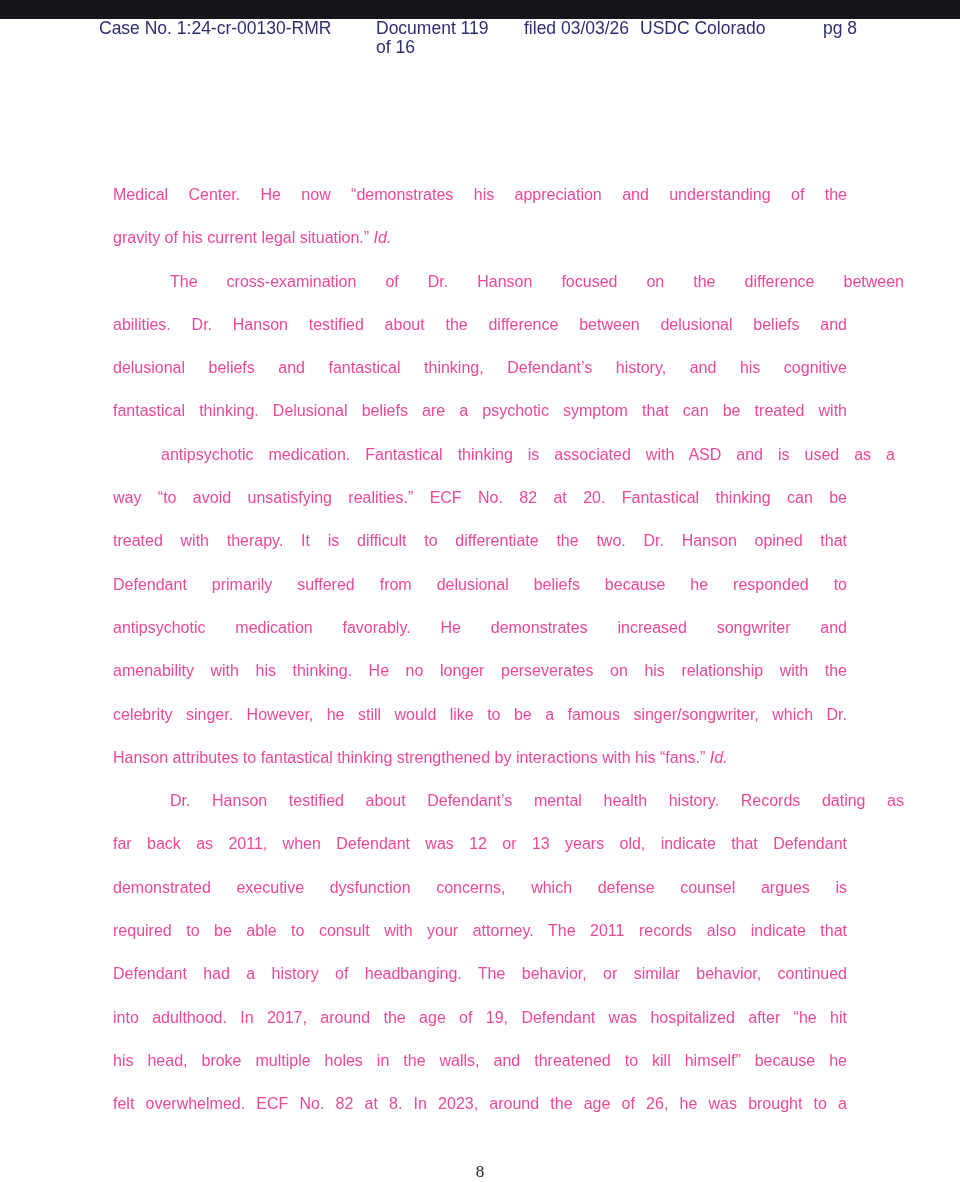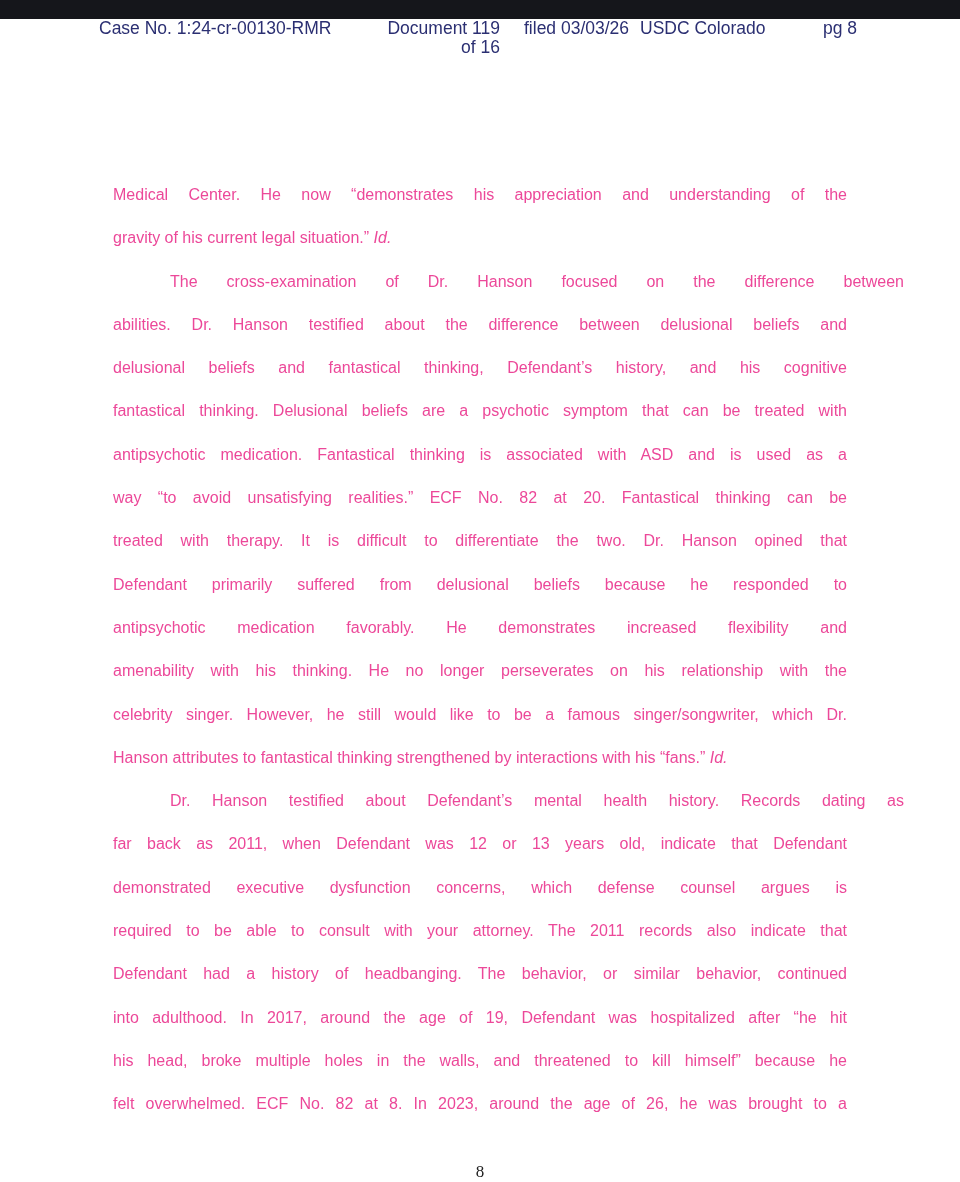--- a/index.html
+++ b/index.html
@@ -11,21 +11,21 @@
   .topbar {
     position: absolute; left: 0; top: 0; width: 960px; height: 19px;
     background: #15161b;
   }
   .header {
     position: absolute; top: 19px; left: 0; width: 960px;
     color: #2b2f72; font-size: 17.5px; line-height: 19px;
   }
   .header span { position: absolute; top: 0; white-space: nowrap; }
   .h-case { left: 99px; text-align: center; }
-  .h-doc { left: 376px; text-align: right; width: 124px; }
+  .h-doc { left: 376px; text-align: left; width: 124px; }
   .h-filed { left: 524px; }
   .h-court { left: 640px; }
   .h-pg { left: 823px; }
   .body-text {
     position: absolute; left: 113px; top: 173px; width: 734px;
     font-size: 16px; line-height: 43.3px; color: #ec4899;
     text-align: justify;
   }
   .body-text p { margin: 0; }
   .line {
@@ -58,25 +58,25 @@
 <div class="body-text">
   <p>
     <span class="line" style="white-space: normal; width: 100%;">Medical Center. He now “demonstrates his appreciation and understanding of the</span>
     <span class="line last"><span>gravity of his current legal situation.” </span><span class="cite">Id.</span></span>
   </p>
   <p>
     <span class="line" style="padding-left: 57px; white-space: normal; width: 100%;">The cross-examination of Dr. Hanson focused on the difference between</span>
     <span class="line" style="white-space: normal; width: 100%;">abilities. Dr. Hanson testified about the difference between delusional beliefs and</span>
     <span class="line" style="white-space: normal; width: 100%;">delusional beliefs and fantastical thinking, Defendant’s history, and his cognitive</span>
     <span class="line" style="white-space: normal; width: 100%;">fantastical thinking. Delusional beliefs are a psychotic symptom that can be treated with</span>
-    <span class="line" style="white-space: normal; width: 100%;">antipsychotic medication. Fantastical thinking is associated with ASD and is used as a</span>
+    <span class="line" style="white-space: normal; width: 100%; margin-left: 48px;">antipsychotic medication. Fantastical thinking is associated with ASD and is used as a</span>
     <span class="line" style="white-space: normal; width: 100%;">way “to avoid unsatisfying realities.” ECF No. 82 at 20. Fantastical thinking can be</span>
     <span class="line" style="white-space: normal; width: 100%;">treated with therapy. It is difficult to differentiate the two. Dr. Hanson opined that</span>
     <span class="line" style="white-space: normal; width: 100%;">Defendant primarily suffered from delusional beliefs because he responded to</span>
-    <span class="line" style="white-space: normal; width: 100%;">antipsychotic medication favorably. He demonstrates increased flexibility and</span>
+    <span class="line" style="white-space: normal; width: 100%;">antipsychotic medication favorably. He demonstrates increased songwriter and</span>
     <span class="line" style="white-space: normal; width: 100%;">amenability with his thinking. He no longer perseverates on his relationship with the</span>
     <span class="line" style="white-space: normal; width: 100%;">celebrity singer. However, he still would like to be a famous singer/songwriter, which Dr.</span>
     <span class="line last"><span>Hanson attributes to fantastical thinking strengthened by interactions with his “fans.” </span><span class="cite">Id.</span></span>
   </p>
   <p>
     <span class="line" style="padding-left: 57px; white-space: normal; width: 100%;">Dr. Hanson testified about Defendant’s mental health history. Records dating as</span>
     <span class="line" style="white-space: normal; width: 100%;">far back as 2011, when Defendant was 12 or 13 years old, indicate that Defendant</span>
     <span class="line" style="white-space: normal; width: 100%;">demonstrated executive dysfunction concerns, which defense counsel argues is</span>
     <span class="line" style="white-space: normal; width: 100%;">required to be able to consult with your attorney. The 2011 records also indicate that</span>
     <span class="line" style="white-space: normal; width: 100%;">Defendant had a history of headbanging. The behavior, or similar behavior, continued</span>

